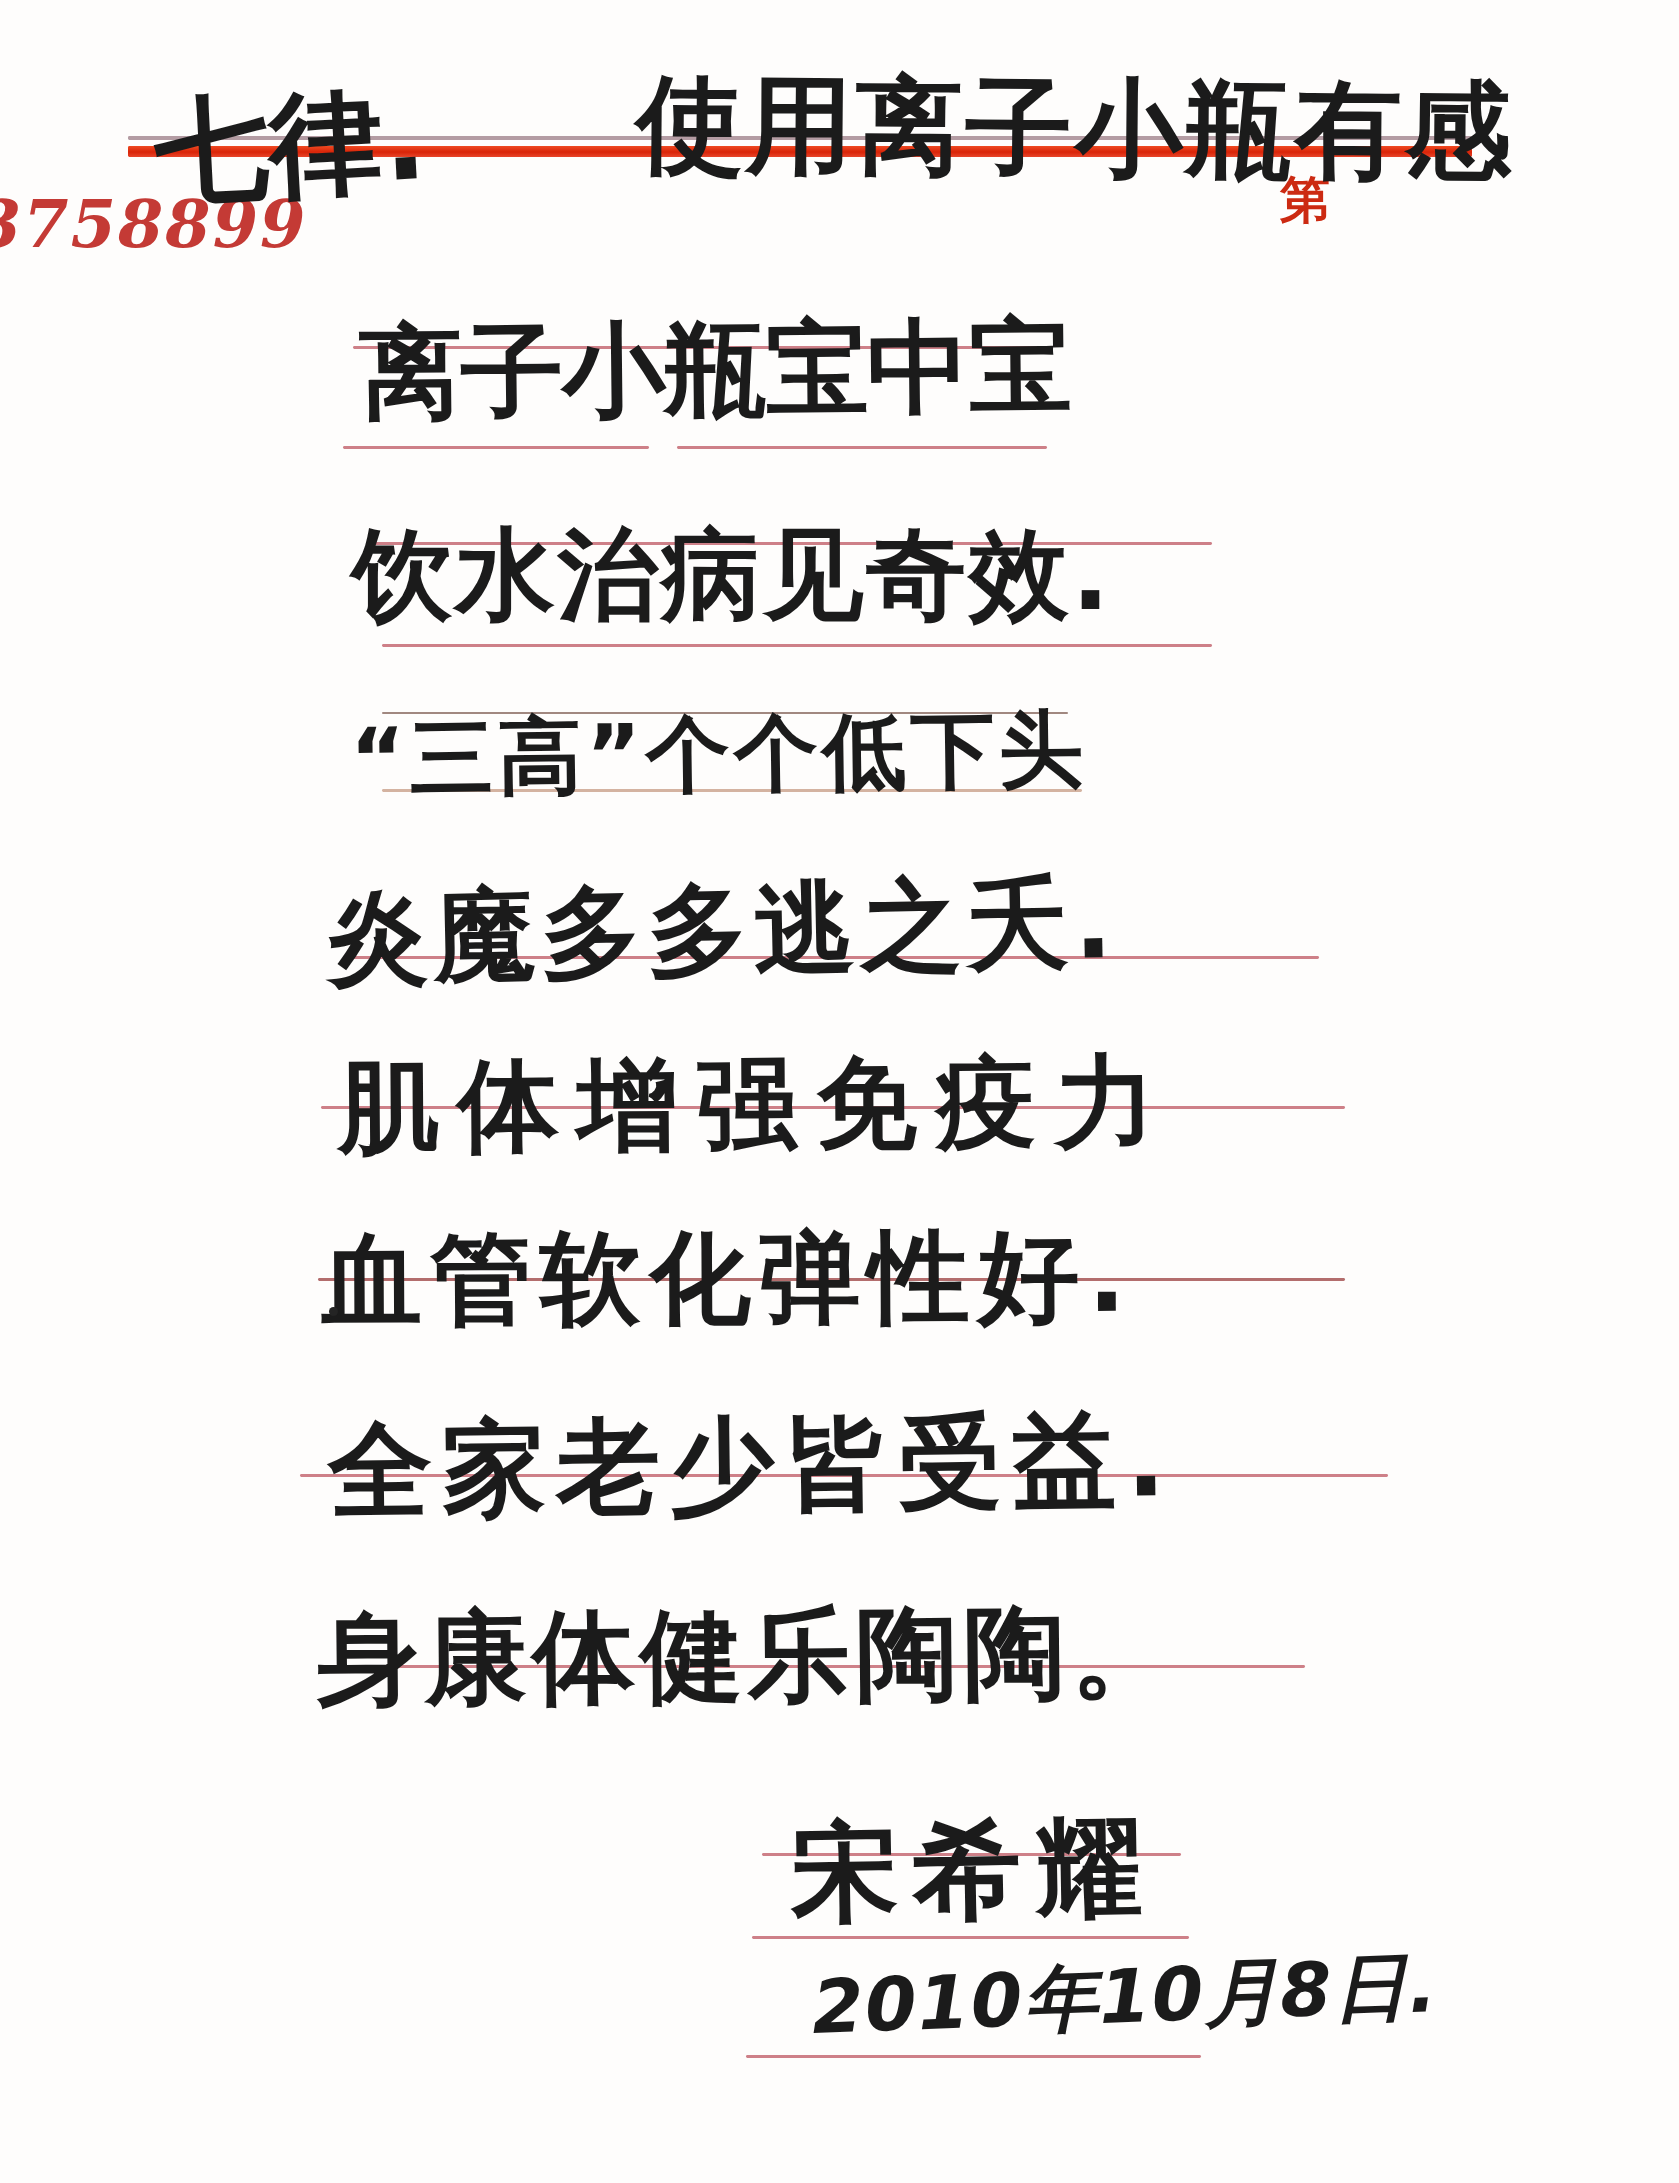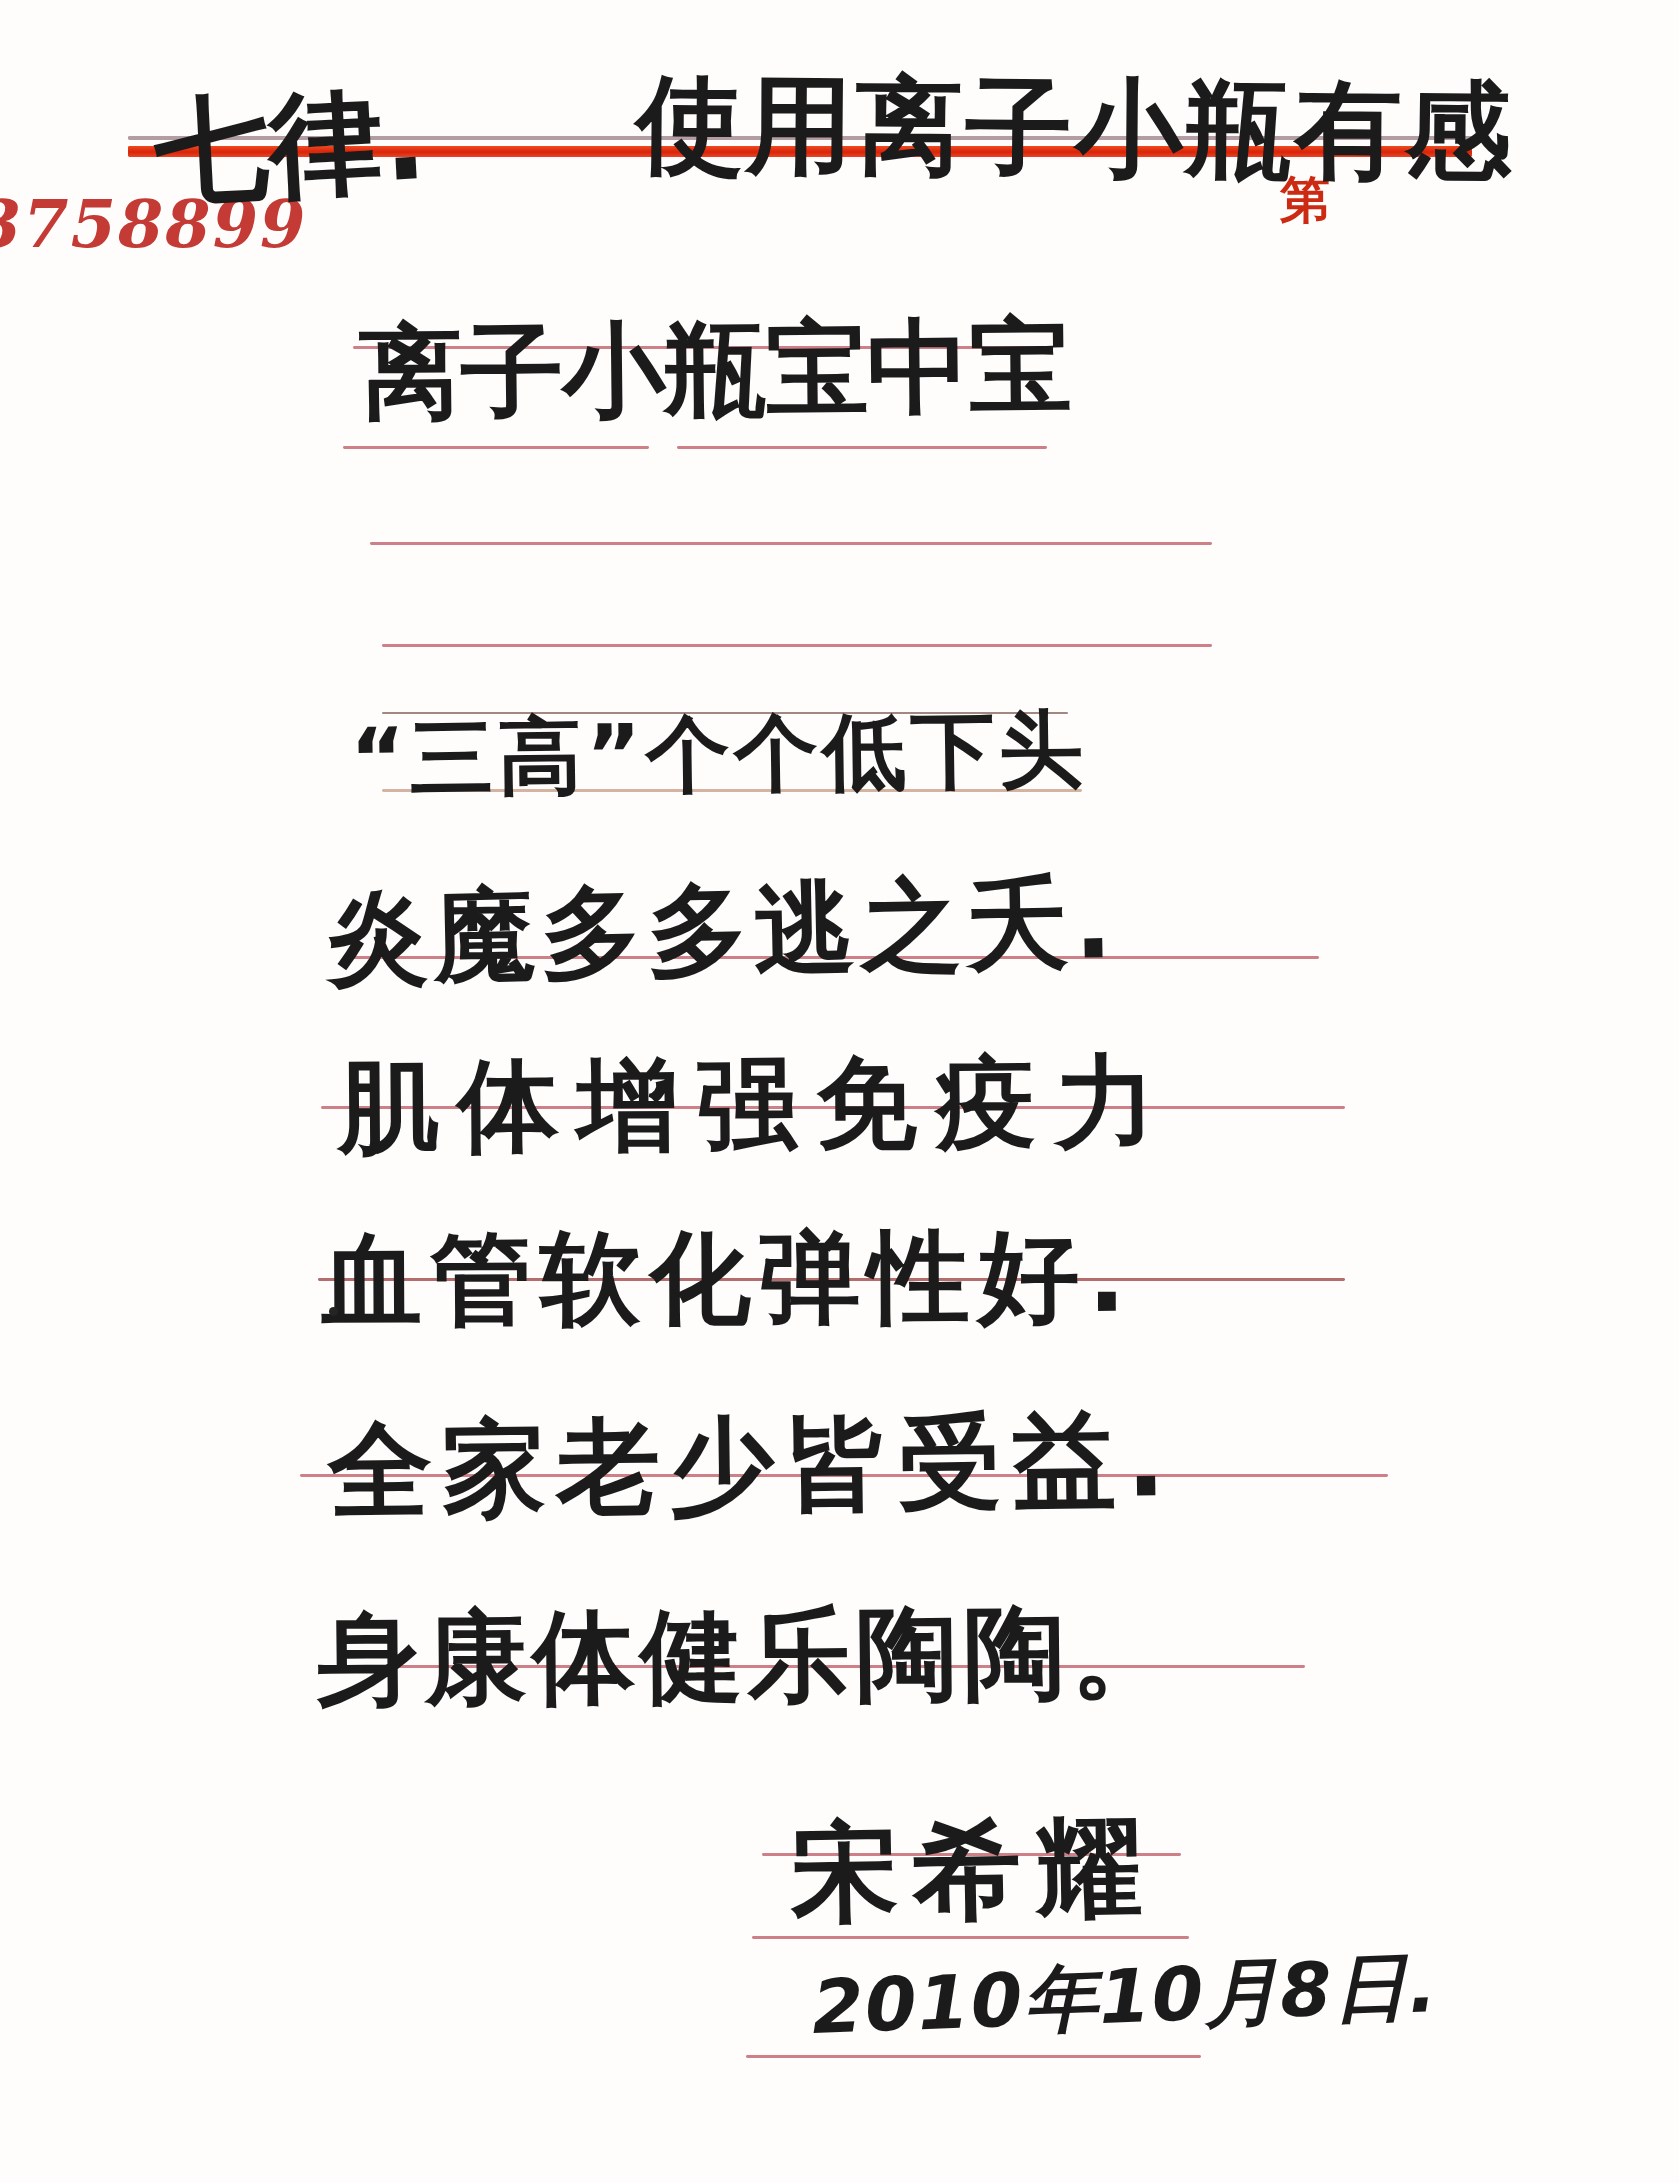--- a/index.html
+++ b/index.html
@@ -75,20 +75,21 @@
   <div class="rule" style="left:352px;top:956px;width:967px;"></div>
   <div class="rule" style="left:321px;top:1106px;width:1024px;"></div>
   <div class="rule" style="left:318px;top:1278px;width:1027px;background:#a04848;"></div>
   <div class="rule" style="left:300px;top:1474px;width:1088px;"></div>
   <div class="rule" style="left:359px;top:1665px;width:946px;"></div>
   <div class="rule" style="left:762px;top:1853px;width:419px;"></div>
   <div class="rule" style="left:752px;top:1936px;width:437px;"></div>
   <div class="rule" style="left:746px;top:2055px;width:455px;"></div>
 
   <div class="hand" style="left:359px;top:318px;font-size:103px;letter-spacing:-1.4px;transform:rotate(-.6deg);">离子小瓶宝中宝</div>
+  <div class="hand" style="left:352px;top:525px;font-size:100px;letter-spacing:2.8px;">饮水治病见奇效.</div>
   <div class="hand" style="left:350px;top:712px;font-size:84px;letter-spacing:4.3px;transform:rotate(-.8deg);">“三高”个个低下头</div>
   <div class="hand" style="left:327px;top:880px;font-size:101px;letter-spacing:5.7px;transform:rotate(-1.2deg);">炎魔多多逃之夭.</div>
   <div class="hand" style="left:338px;top:1054px;font-size:101px;letter-spacing:18.5px;transform:rotate(-.4deg);">肌体增强免疫力</div>
   <div class="hand" style="left:321px;top:1228px;font-size:101px;letter-spacing:8.5px;transform:rotate(-.3deg);">血管软化弹性好.</div>
   <div class="hand" style="left:328px;top:1413px;font-size:104px;letter-spacing:10px;transform:rotate(-.8deg);">全家老少皆受益.</div>
   <div class="hand" style="left:317px;top:1605px;font-size:102px;letter-spacing:5.7px;transform:rotate(-.5deg);">身康体健乐陶陶。</div>
 
   <div class="ink-dot" style="left:329px;top:1307px;"></div>
 
   <div class="hand sig-name">宋希耀</div>

